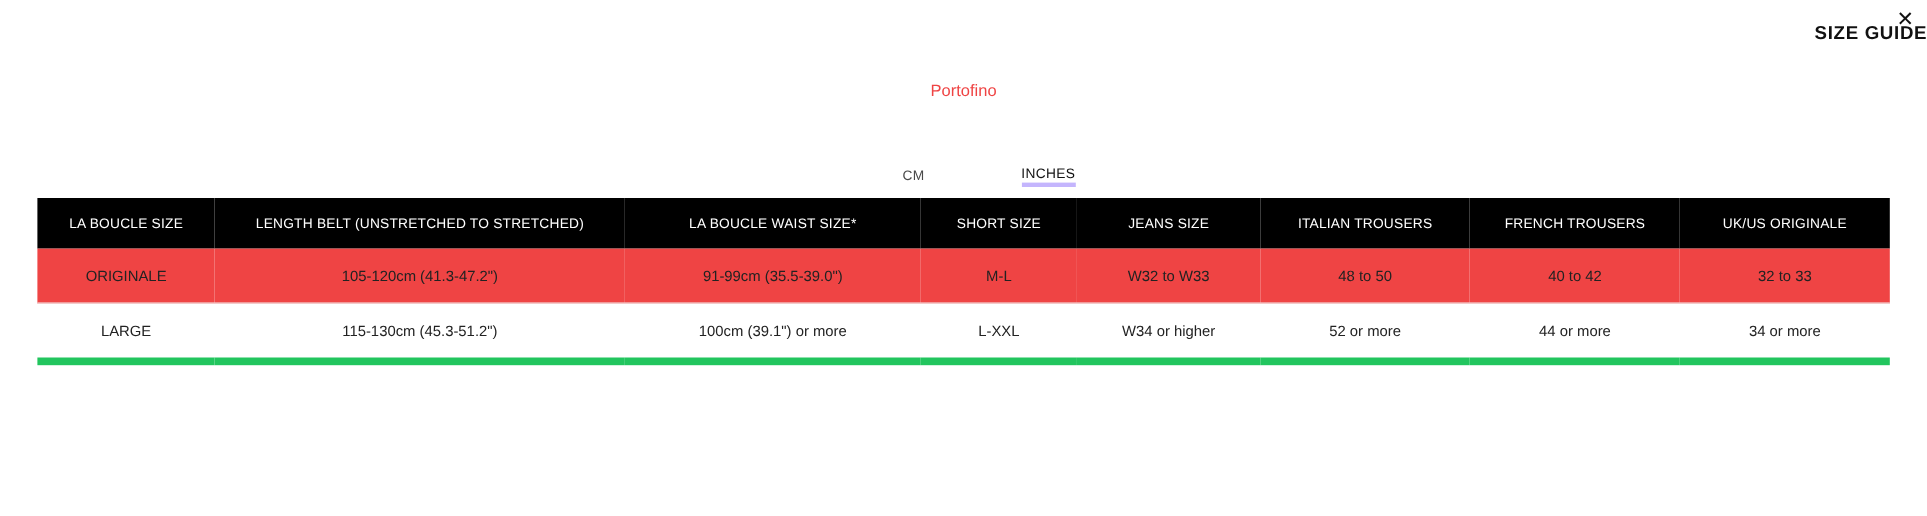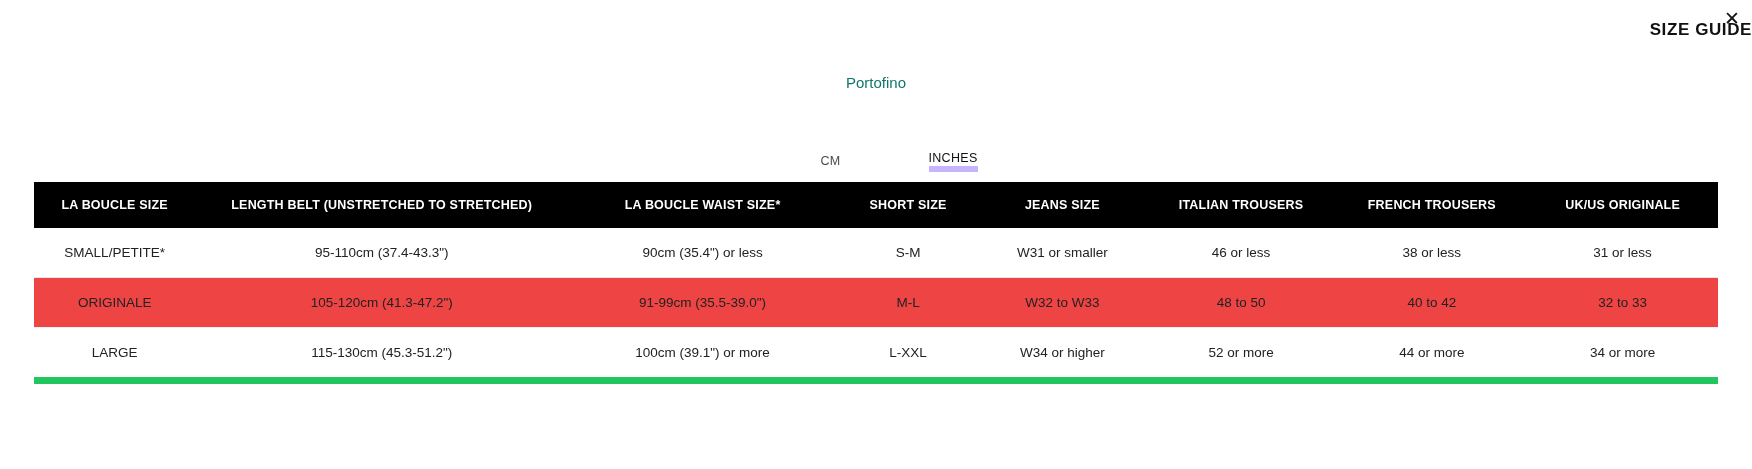--- a/index.html
+++ b/index.html
@@ -49,21 +49,21 @@
     font-weight: bold;
     letter-spacing: 0.6px;
     color: #111111;
     padding-top: 20px;
   }
 
   .subtitle {
     text-align: center;
     font-size: 15px;
     font-weight: normal;
-    color: #0f766e;
+    color: #ef4444;
     padding-top: 34px;
   }
 
   .unit-toggle {
     display: flex;
     justify-content: center;
     align-items: center;
     gap: 88px;
     margin-top: 60px;
     margin-bottom: 10px;
@@ -71,39 +71,39 @@
   }
   .unit-option {
     font-size: 12.5px;
     color: #4a4a4a;
     letter-spacing: 0.3px;
     cursor: pointer;
     padding-bottom: 1px;
   }
   .unit-option.active {
     color: #111111;
-    border-bottom: 6px solid #c4b5fd;
+    border-bottom: 4px solid #c4b5fd;
   }
 
   .table-wrap {
     padding: 0 34px;
     box-sizing: border-box;
   }
 
   table.size-table {
     width: 100%;
     border-collapse: collapse;
     table-layout: fixed;
   }
 
   table.size-table thead th {
     background: #000000;
     color: #ffffff;
     font-size: 12.5px;
-    font-weight: bold;
+    font-weight: normal;
     letter-spacing: 0.2px;
     height: 46px;
     text-align: center;
     padding: 0 4px;
     vertical-align: middle;
     white-space: nowrap;
   }
 
   table.size-table tbody td {
     font-size: 13.5px;
@@ -169,30 +169,20 @@
           <th>LENGTH BELT (UNSTRETCHED TO STRETCHED)</th>
           <th>LA BOUCLE WAIST SIZE*</th>
           <th>SHORT SIZE</th>
           <th>JEANS SIZE</th>
           <th>ITALIAN TROUSERS</th>
           <th>FRENCH TROUSERS</th>
           <th>UK/US ORIGINALE</th>
         </tr>
       </thead>
       <tbody>
-        <tr>
-          <td>SMALL/PETITE*</td>
-          <td>95-110cm (37.4-43.3")</td>
-          <td>90cm (35.4") or less</td>
-          <td>S-M</td>
-          <td>W31 or smaller</td>
-          <td>46 or less</td>
-          <td>38 or less</td>
-          <td>31 or less</td>
-        </tr>
         <tr class="alt">
           <td>ORIGINALE</td>
           <td>105-120cm (41.3-47.2")</td>
           <td>91-99cm (35.5-39.0")</td>
           <td>M-L</td>
           <td>W32 to W33</td>
           <td>48 to 50</td>
           <td>40 to 42</td>
           <td>32 to 33</td>
         </tr>

